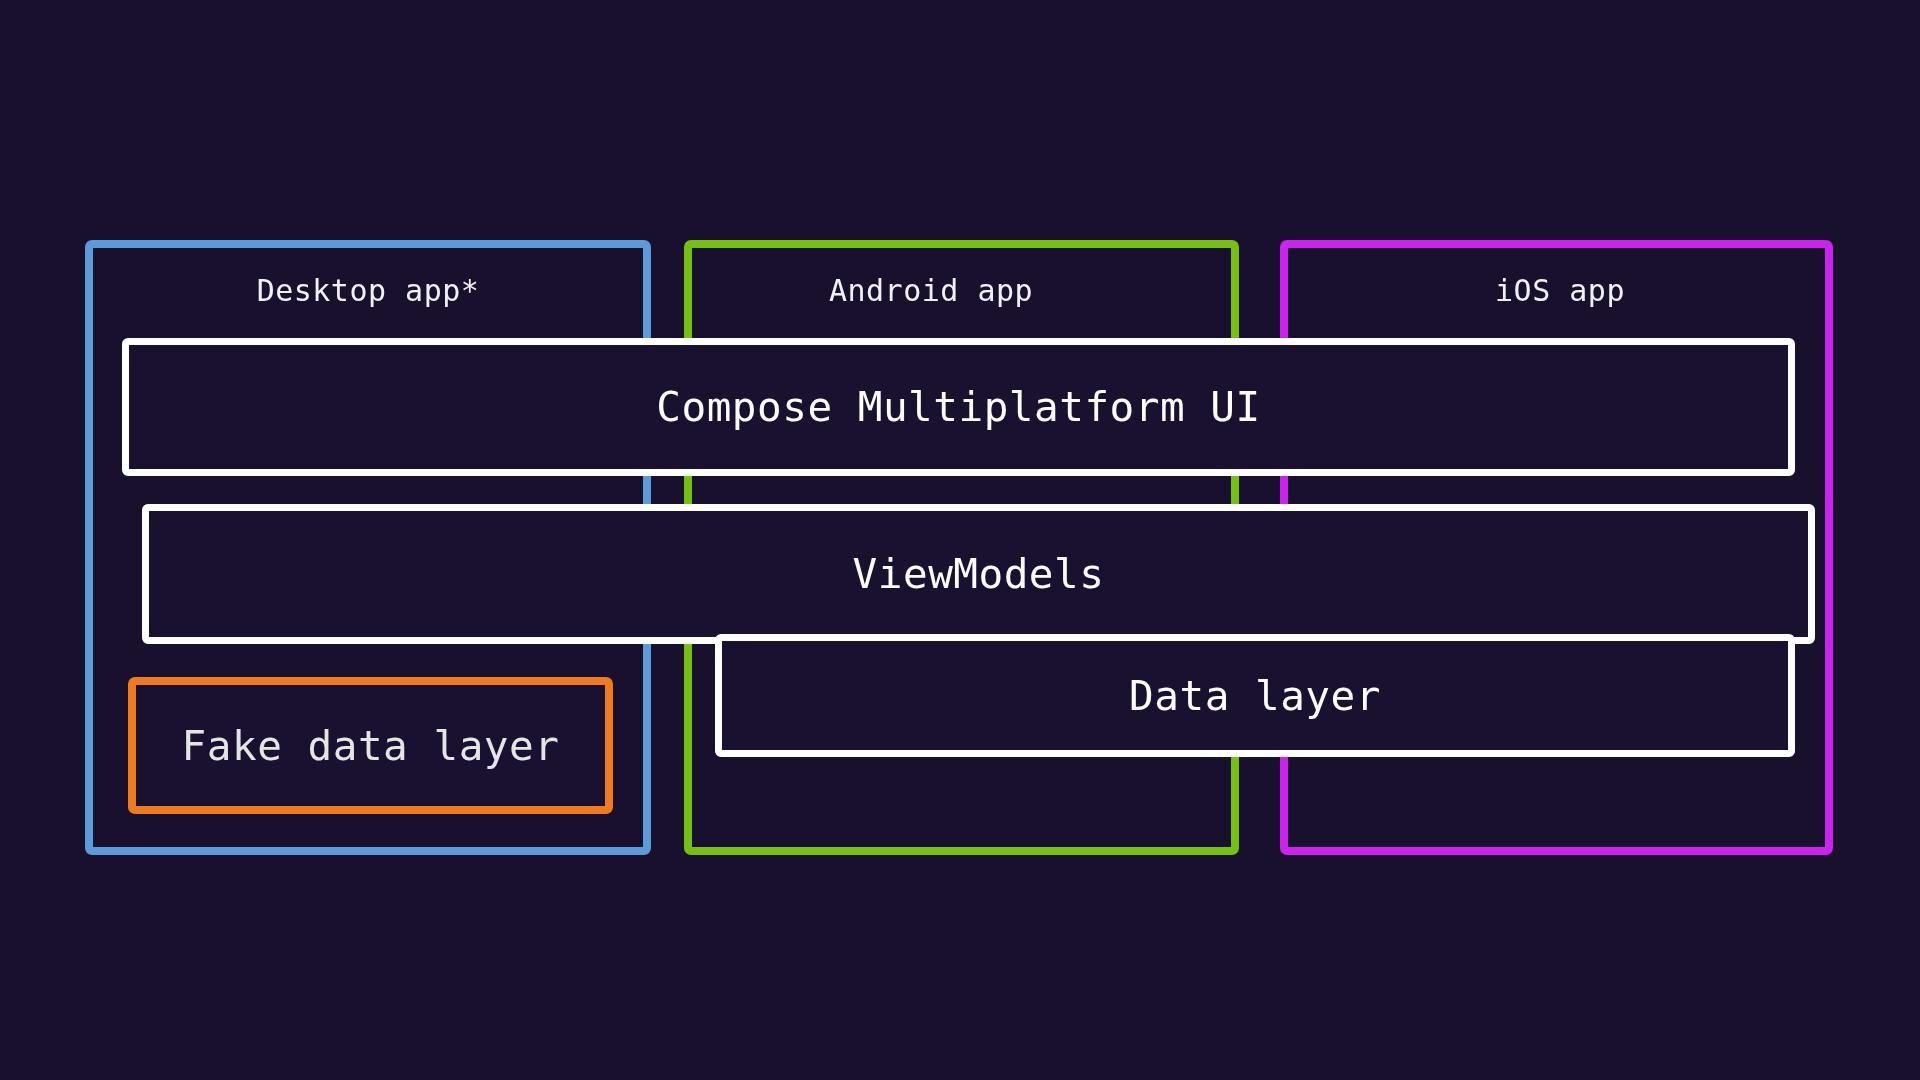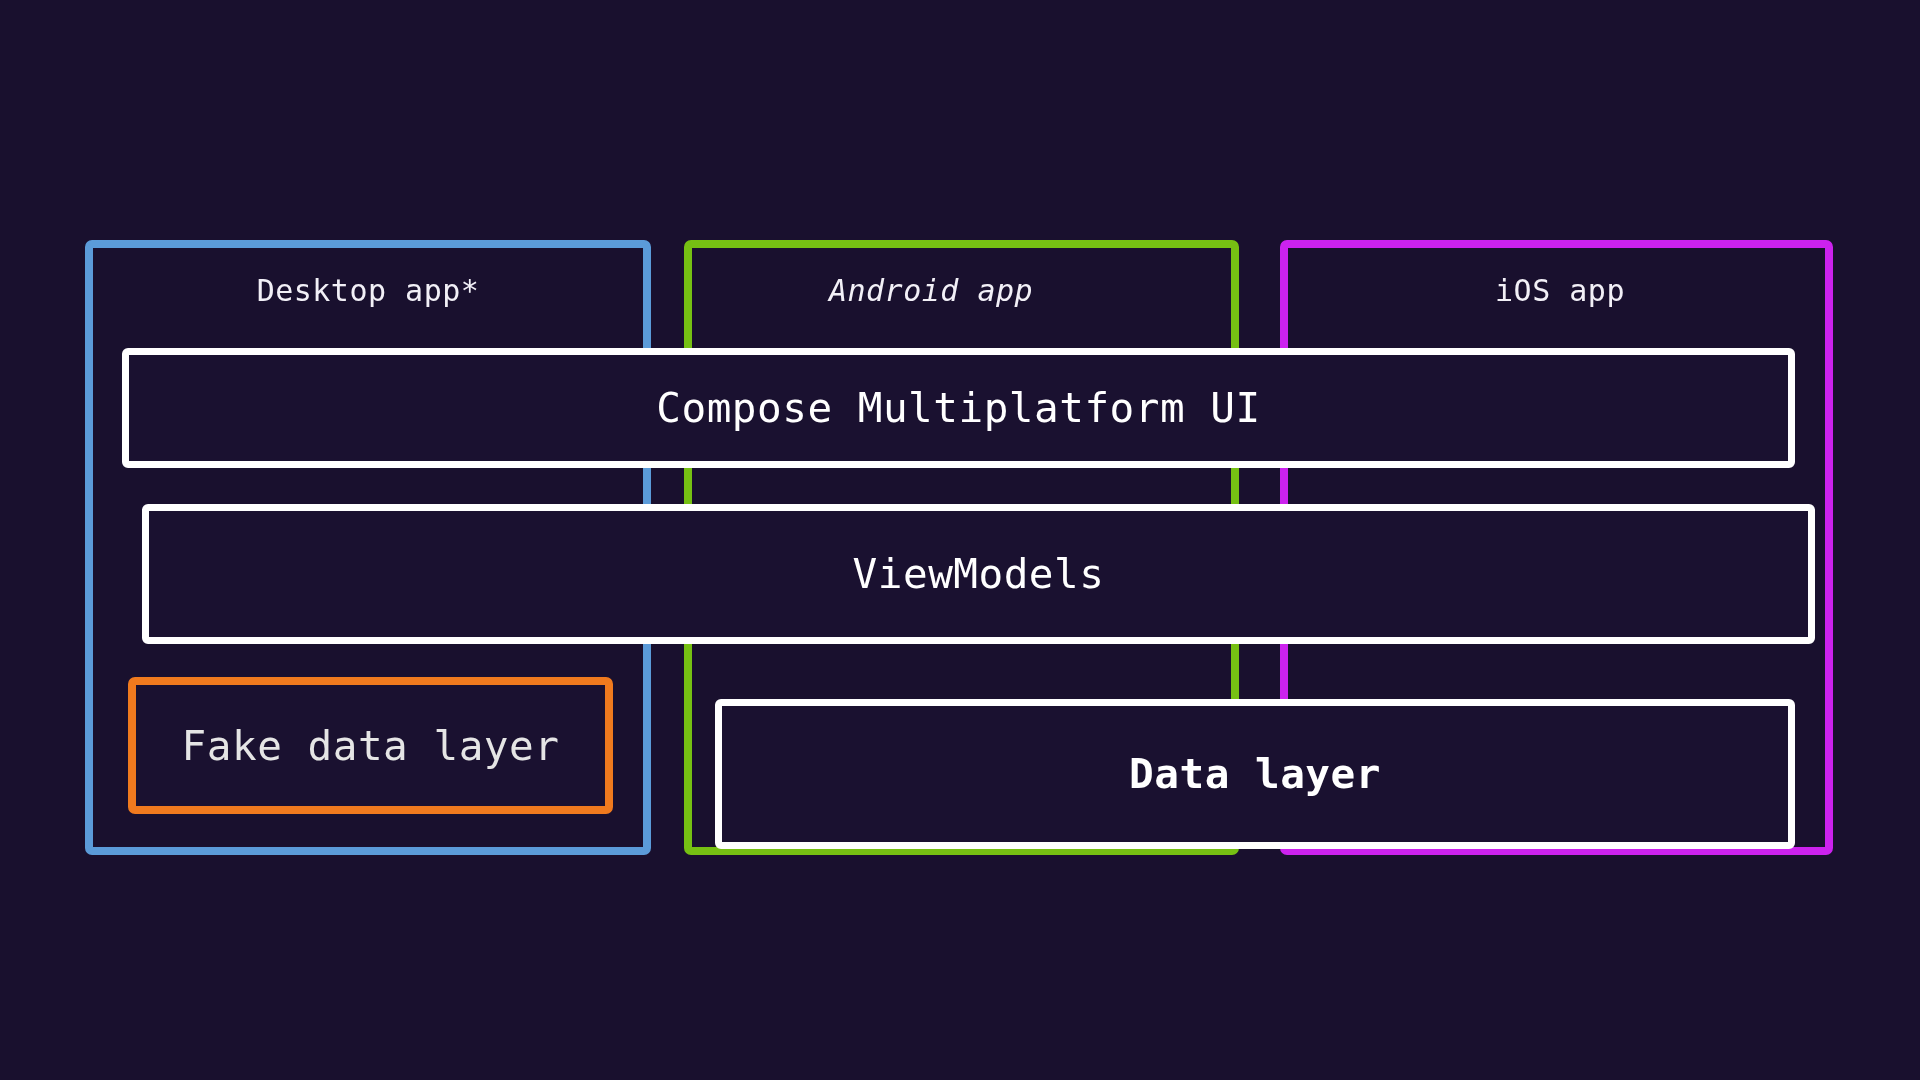--- a/index.html
+++ b/index.html
@@ -56,21 +56,21 @@
     height: 62px;
     line-height: 62px;
     text-align: center;
     color: #f2f0f7;
     font-size: 30px;
     letter-spacing: 0.5px;
     white-space: nowrap;
     z-index: 3;
   }
   .frame-caption.desktop { left: 85px;  width: 566px; }
-  .frame-caption.android { left: 684px; width: 494px; font-style: italic; }
+  .frame-caption.android { left: 684px; width: 494px; }
   .frame-caption.ios     { left: 1280px; width: 560px; }
 
   
   .layer-band {
     position: absolute;
     box-sizing: border-box;
     border: 7px solid #ffffff;
     border-radius: 6px;
     background: #1a1130;
     display: flex;
@@ -80,36 +80,34 @@
     font-size: 41px;
     letter-spacing: 0.5px;
     white-space: nowrap;
     z-index: 2;
   }
 
   .layer-band.ui {
     left: 122px;
     width: 1673px;
     top: 338px;
-    height: 120px;
-    margin-top: 10px;
+    height: 138px;
   }
   .layer-band.viewmodels {
     left: 122px;
     width: 1673px;
     top: 504px;
     height: 140px;
     margin-left: 20px;
   }
   .layer-band.data {
     left: 715px;
     width: 1080px;
-    top: 699px;
-    height: 150px;
-    font-weight: bold;
+    top: 634px;
+    height: 123px;
   }
 
   
   .fake-data-box {
     position: absolute;
     box-sizing: border-box;
     left: 128px;
     top: 677px;
     width: 485px;
     height: 137px;

